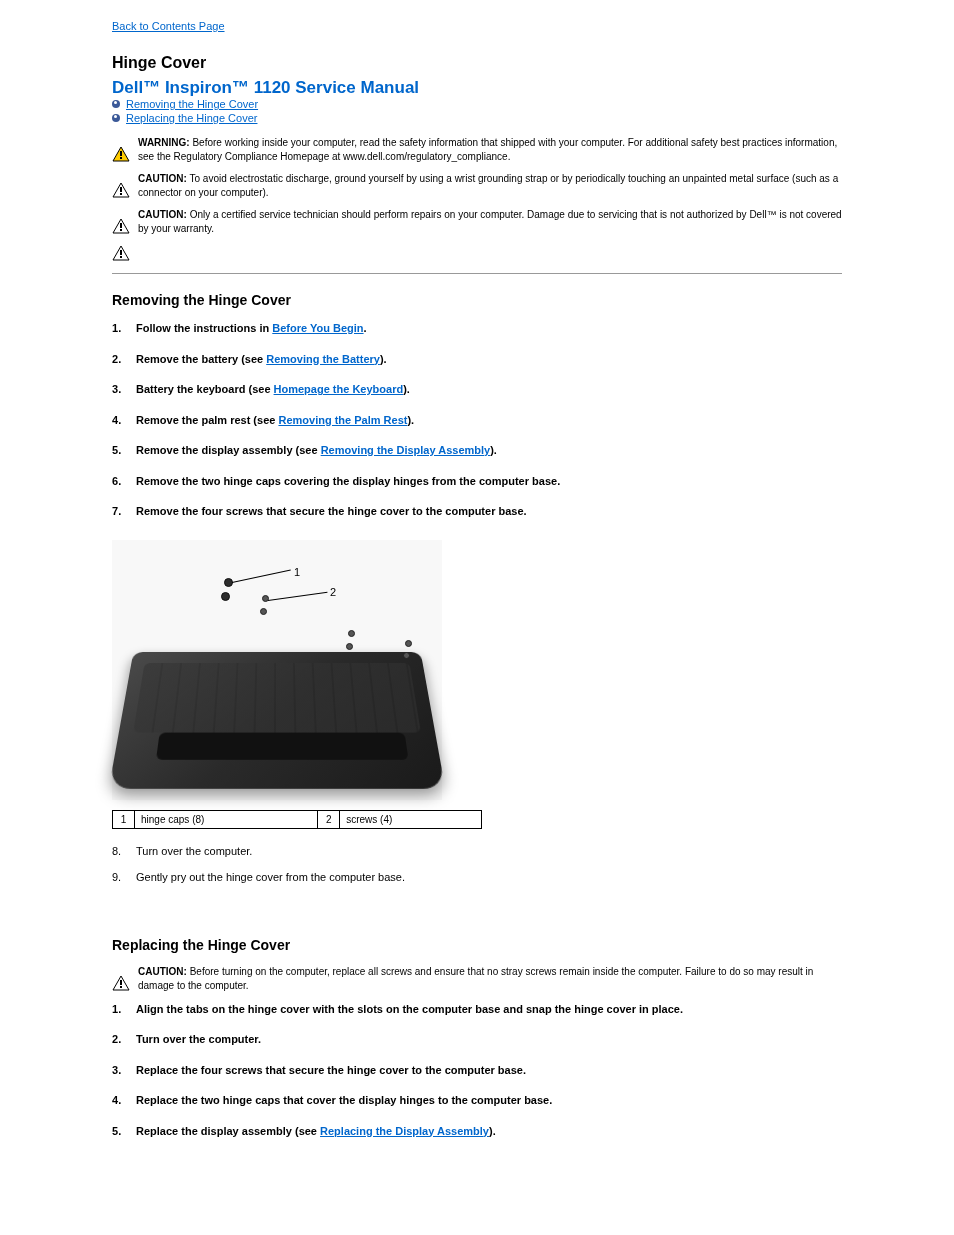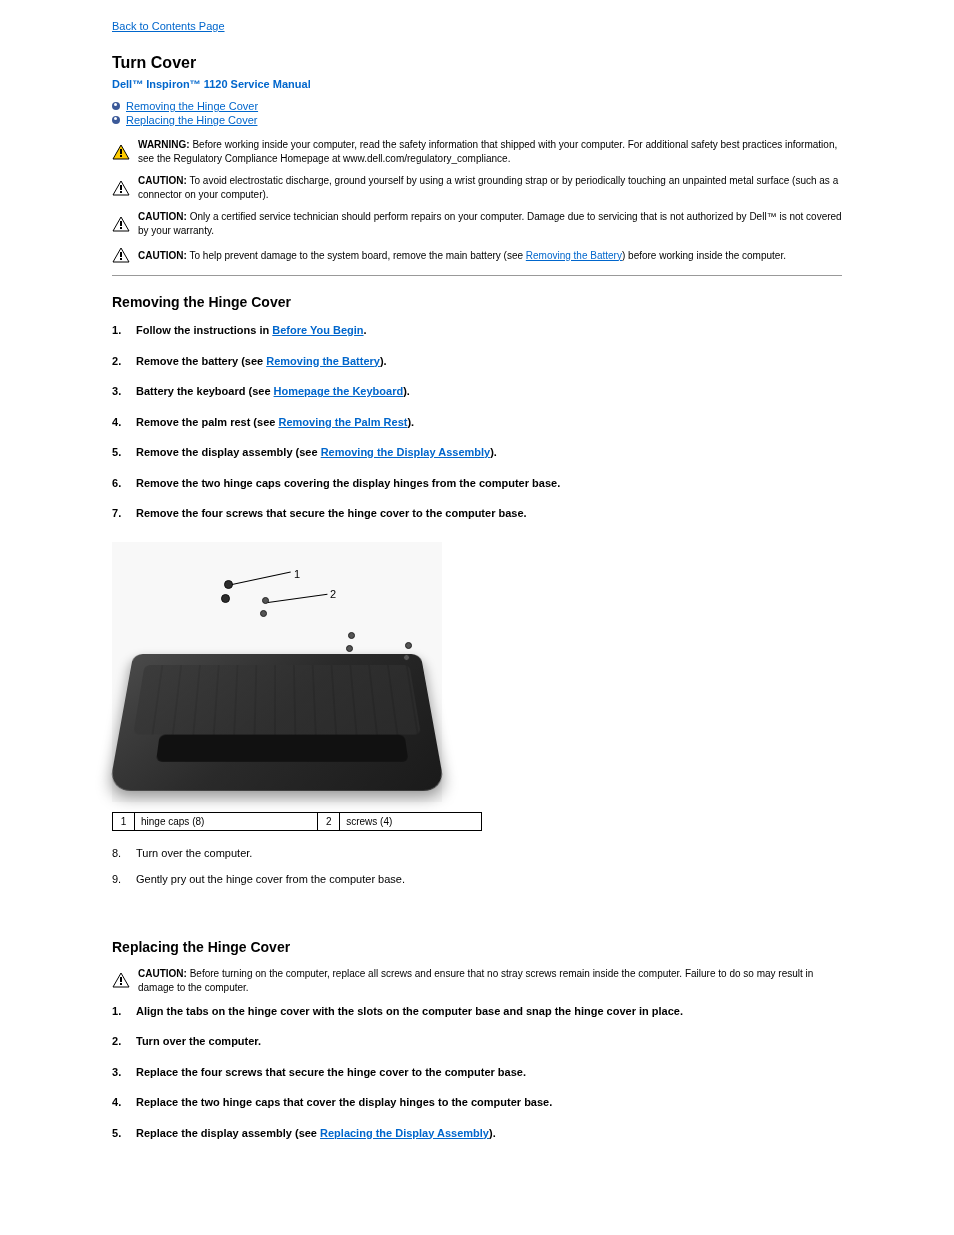--- a/index.html
+++ b/index.html
@@ -1,25 +1,25 @@
 <!DOCTYPE html>
 <html><head>
 <meta charset="utf-8">
 <style>
   * { box-sizing: border-box; margin: 0; padding: 0; }
   body { font-family: Verdana, Arial, sans-serif; font-size: 11px; color: #000; background: #fff; padding: 20px 112px; width: 954px; }
   .back-link { color: #0066cc; text-decoration: underline; font-size: 11px; margin-bottom: 4px; display: inline-block; }
   .page-title { font-size: 16px; font-weight: bold; margin-top: 18px; margin-bottom: 6px; }
-  .manual-title { color: #0066cc; font-weight: bold; font-size: 11px; margin-bottom: 10px; }
+  .manual-title { color: #0066cc; font-weight: bold; font-size: 17px; }
   .toc { margin-bottom: 12px; }
   .toc-item { display: flex; align-items: center; margin-bottom: 2px; }
   .bullet { width: 8px; height: 8px; background: #3b5998; border-radius: 50%; margin-right: 6px; display: inline-block; position: relative; }
   .bullet::after { content: ""; position: absolute; width: 3px; height: 3px; background: #fff; border-radius: 50%; top: 1px; left: 2px; }
   .toc-link { color: #0066cc; text-decoration: underline; font-size: 11px; }
-  .callout { display: flex; align-items: center; margin-bottom: 8px; }
+  .callout { display: flex; align-items: flex-end; margin-bottom: 8px; }
   .callout-icon { width: 18px; flex-shrink: 0; margin-right: 8px; margin-top: 1px; }
   .callout-text { font-size: 10px; line-height: 1.4; }
   .callout-text strong { font-weight: bold; }
   .callout-text a { color: #0066cc; text-decoration: underline; }
   hr { border: none; border-top: 1px solid #999; margin: 10px 0 18px 0; }
   .section-title { font-size: 14px; font-weight: bold; margin-bottom: 12px; }
   ol.steps { list-style: none; counter-reset: step; margin-left: 0; }
   ol.steps > li { counter-increment: step; margin-bottom: 14px; font-size: 11px; line-height: 1.5; display: flex; font-weight: bold; }
   ol.steps > li::before { content: counter(step) "."; width: 24px; flex-shrink: 0; }
   ol.steps > li .step-body { flex: 1; }
@@ -40,21 +40,21 @@
   .warn-tri { fill: #ffcc00; stroke: #000; stroke-width: 1; }
   .caution-tri { fill: #fff; stroke: #000; stroke-width: 1; }
 </style>
 </head>
 <body>
 
 
 
 <a class="back-link" href="#">Back to Contents Page</a>
 
-<h1 class="page-title">Turn Cover</h1>
+<h1 class="page-title">Hinge Cover</h1>
 <div class="manual-title">Dell™ Inspiron™ 1120 Service Manual</div>
 
 <div class="toc">
   <div class="toc-item">
     <span class="bullet"></span>
     <a href="#" class="toc-link">Removing the Hinge Cover</a>
   </div>
   <div class="toc-item">
     <span class="bullet"></span>
     <a href="#" class="toc-link">Replacing the Hinge Cover</a>
@@ -104,24 +104,20 @@
 </div>
 
 <div class="callout">
   <span class="callout-icon">
     <svg viewBox="0 0 18 16" width="18" height="16">
         <polygon class="caution-tri" points="9,1 17,15 1,15"></polygon>
         <rect x="8" y="5" width="2" height="5" fill="#000"></rect>
         <rect x="8" y="11" width="2" height="2" fill="#000"></rect>
       </svg>
   </span>
-  <div class="callout-text">
-    <strong>CAUTION:</strong>
-    <span>To help prevent damage to the system board, remove the main battery (see </span><a href="#">Removing the Battery</a><span>) before working inside the computer.</span>
-  </div>
 </div>
 
 <hr>
 
 <h2 class="section-title">Removing the Hinge Cover</h2>
 
 <ol class="steps">
   <li>
       <div class="step-body"><span>Follow the instructions in </span><a href="#">Before You Begin</a><span>.</span></div>
     </li>

